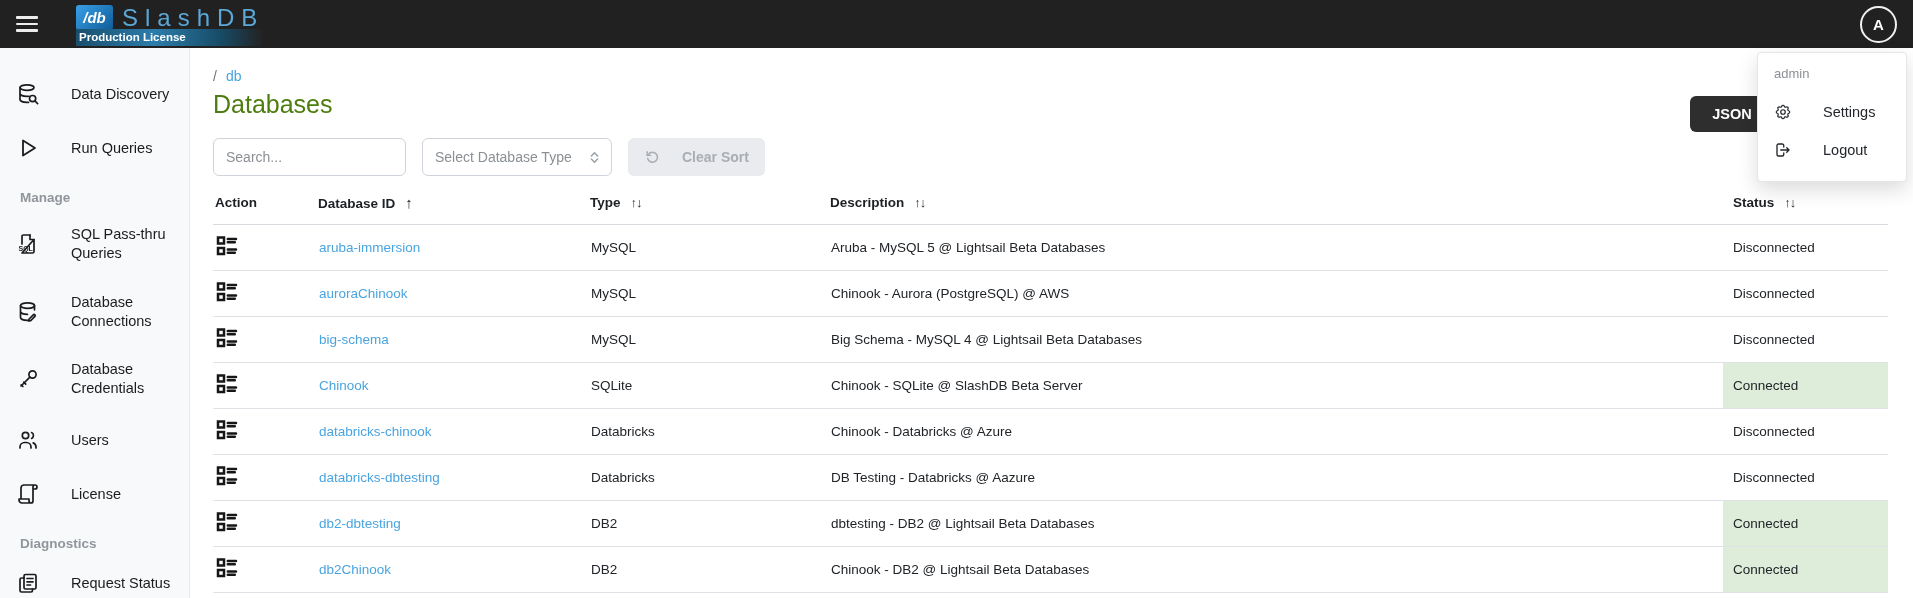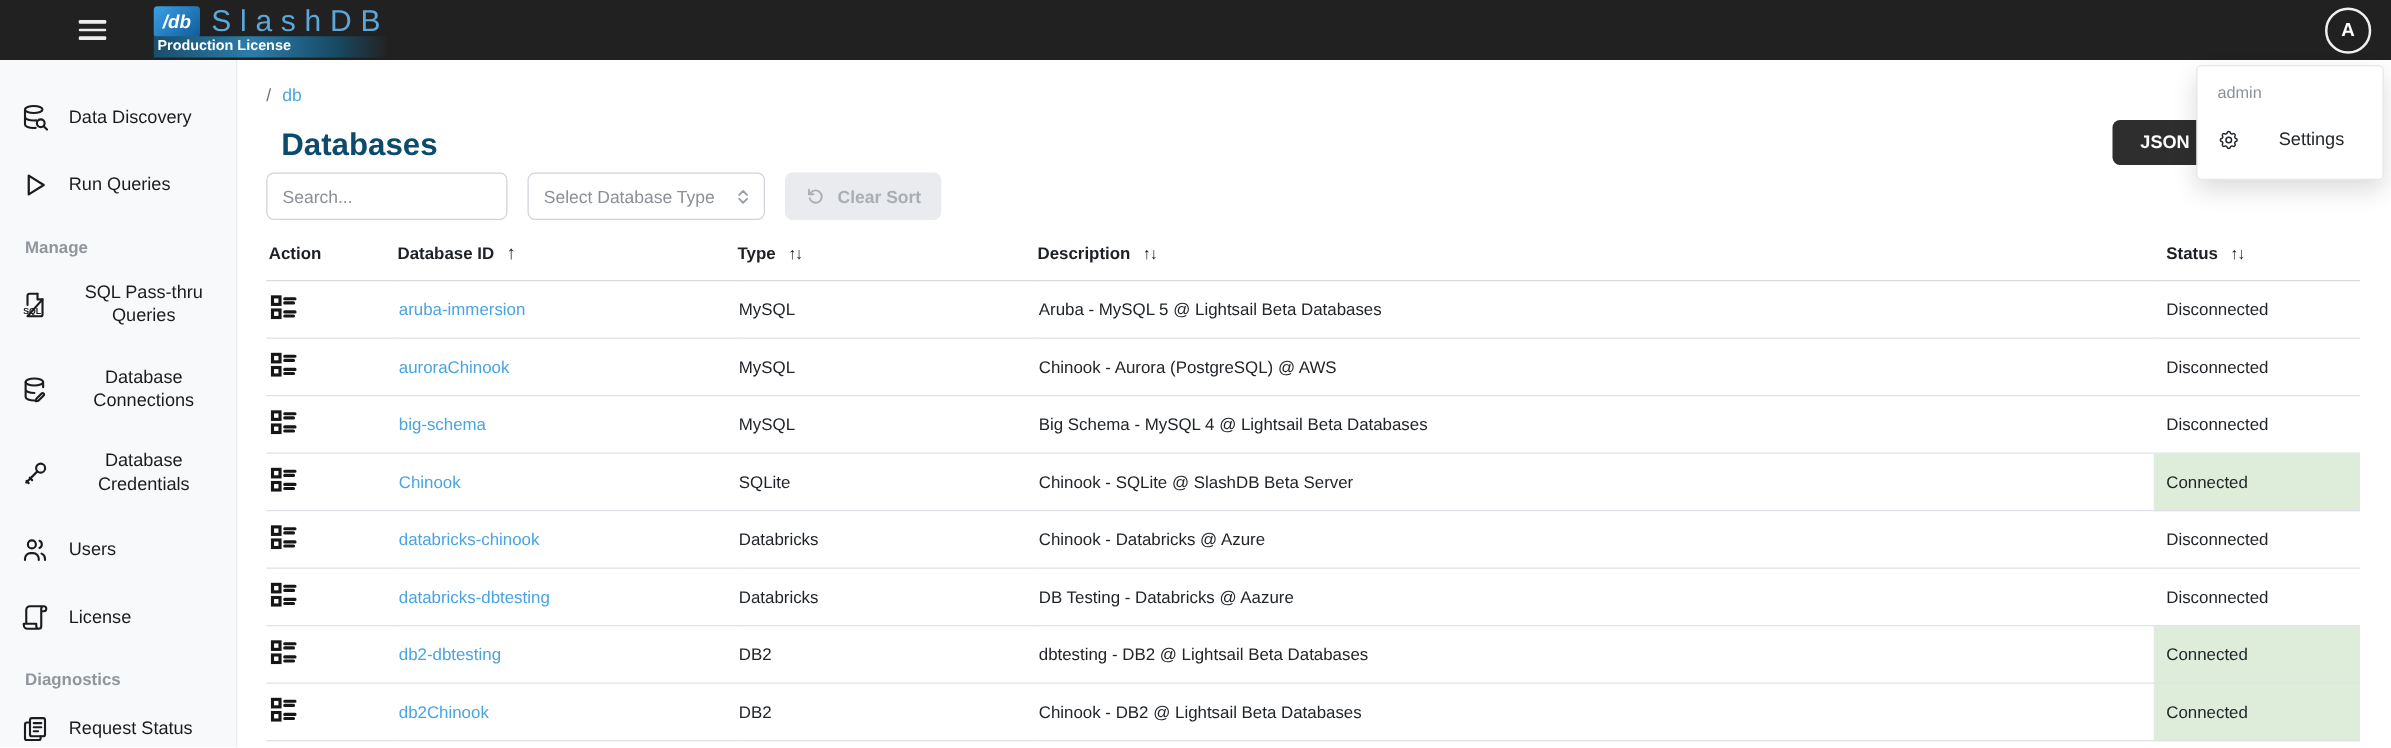--- a/index.html
+++ b/index.html
@@ -2,53 +2,53 @@
 <html><head>
 <meta charset="utf-8">
 <style>
   * { box-sizing: border-box; }
   html,body { margin:0; padding:0; }
   body {
     width:1913px; height:598px; overflow:hidden; background:#fff;
     font-family:"Liberation Sans", sans-serif; color:#212529;
   }
   
-  .topbar { height:48px; background:#212121; display:flex; align-items:center; position:relative;padding-left:47px; }
+  .topbar { height:48px; background:#212121; display:flex; align-items:center; position:relative; }
   .hamburger { width:50px; height:48px; display:flex; flex-direction:column; justify-content:center; align-items:center; gap:4px; cursor:pointer; margin-left:2px; }
   .hamburger i { display:block; width:22px; height:2.5px; background:#ededed; border-radius:1px; }
   .brand { display:flex; align-items:flex-start; margin-left:24px; position:relative; height:48px; }
   .brand-lockup { display:flex; align-items:center; gap:9px; padding-top:5px; }
   .brand-icon { width:37px; height:25px; border-radius:3px; background:linear-gradient(135deg,#3aa0e8,#0f5c98); color:#fff; font-style:italic; font-weight:bold; font-size:15px; display:flex; align-items:center; justify-content:center; letter-spacing:0; }
   .brand-word { font-size:24px; color:#5ba8d8; letter-spacing:7px; font-weight:400; line-height:24px; white-space:nowrap;text-align:center; }
   .brand-ribbon { position:absolute; left:0; top:29px; width:186px; background:linear-gradient(90deg,#194e6d 0%,#2c7dab 42%,#174b66 78%,#232323 100%); color:#fff; font-size:11.5px; font-weight:bold; padding:2px 6px 3px 3px; white-space:nowrap; }
   .avatar { margin-left:auto; margin-right:16px; width:37px; height:37px; border-radius:50%; border:2px solid #f0f0f0; color:#fff; display:flex; align-items:center; justify-content:center; font-weight:bold; font-size:15px; cursor:pointer; }
 
   
   .shell { display:flex; height:550px; }
   .sidebar { width:190px; min-width:190px; background:#f8f9fa; border-right:1px solid #e8e8e8; padding-top:34px; }
-  .side-item { display:flex; align-items:center; gap:15px; padding:0 8px 0 16px; margin-bottom:30px; color:#1c1c1e; font-size:14.5px; line-height:1.3; cursor:pointer;text-align:center; }
+  .side-item { display:flex; align-items:center; gap:31px; padding:0 8px 0 16px; margin-bottom:30px; color:#1c1c1e; font-size:14.5px; line-height:1.3; cursor:pointer; }
   .side-item .icn { width:24px; height:24px; flex:none; color:#1c1c1e; }
   .side-text { max-width:120px; }
   .side-label { color:#90969c; font-size:13.5px; font-weight:bold; padding-left:20px; margin:8px 0 20px; }
 
   .main { position:relative; flex:1; background:#fff; }
 
   
   .breadcrumb { position:absolute; left:23px; top:20px; font-size:14px; }
   .breadcrumb .sep { color:#6e757c; margin-right:9px; }
   .breadcrumb a { color:#4aa4e0; text-decoration:none; cursor:pointer; }
-  .page-title { position:absolute; left:23px; top:42px; font-size:25px; font-weight:bold; color:#0c4a6e; margin:12px; }
+  .page-title { position:absolute; left:23px; top:42px; font-size:25px; font-weight:normal; color:#4d7c0f; margin:0; }
 
   
   .filters { position:absolute; left:23px; top:90px; display:flex; gap:16px; align-items:center; }
   .search-input { width:193px; height:38px; border:1px solid #ced4da; border-radius:6px; padding:0 12px; font-size:14px; font-family:inherit; color:#212529; outline:none; }
   .search-input::placeholder { color:#8a9096; }
   .type-select { width:190px; height:38px; border:1px solid #ced4da; border-radius:6px; padding:0 30px 0 12px; font-size:14px; color:#8a9096; display:flex; align-items:center; position:relative; cursor:pointer; background:#fff; }
   .type-select .icn { position:absolute; right:9px; top:11px; width:15px; height:15px; color:#98a0a6; }
-  .clear-sort { height:38px; border:none; border-radius:6px; background:#e9ebee; color:#a9aeb4; font-size:14px; font-weight:bold; font-family:inherit; display:flex; align-items:center; gap:9px; padding:0 16px; cursor:default; }
+  .clear-sort { height:38px; border:none; border-radius:6px; background:#e9ebee; color:#a9aeb4; font-size:14px; font-weight:bold; font-family:inherit; display:flex; align-items:center; gap:21px; padding:0 16px; cursor:default; }
   .clear-sort .icn { width:17px; height:17px; color:#a9aeb4; }
 
   
   .json-btn { position:absolute; left:1500px; top:48px; width:84px; height:36px; background:#2e2e2e; color:#fff; border:none; border-radius:6px; font-weight:bold; font-size:14.5px; font-family:inherit; cursor:pointer; z-index:5; }
 
   
   .user-menu { position:absolute; left:1567px; top:4px; width:150px; background:#fff; border:1px solid #e4e6e8; border-radius:4px; box-shadow:0 8px 20px rgba(0,0,0,.14); padding:13px 0 12px; z-index:20; }
   .menu-user { color:#8a9197; font-size:13px; padding:0 16px 12px; }
   .menu-item { display:flex; align-items:center; gap:31px; padding:10px 16px; font-size:14.5px; color:#23272b; cursor:pointer; }
   .menu-item .icn { width:18px; height:18px; color:#23272b; flex:none; }
@@ -201,20 +201,29 @@
     <div class="user-menu">
       <div class="menu-user">admin</div>
       <div class="menu-item">
         <span class="icn">
           <svg viewBox="0 0 24 24" fill="none" stroke="currentColor" stroke-width="1.6" stroke-linecap="round" stroke-linejoin="round">
               <path d="M10.325 4.317c.426-1.756 2.924-1.756 3.35 0a1.724 1.724 0 0 0 2.573 1.066c1.543-.94 3.31.826 2.37 2.37a1.724 1.724 0 0 0 1.065 2.572c1.756.426 1.756 2.924 0 3.35a1.724 1.724 0 0 0-1.066 2.573c.94 1.543-.826 3.31-2.37 2.37a1.724 1.724 0 0 0-2.572 1.065c-.426 1.756-2.924 1.756-3.35 0a1.724 1.724 0 0 0-2.573-1.066c-1.543.94-3.31-.826-2.37-2.37a1.724 1.724 0 0 0-1.065-2.572c-1.756-.426-1.756-2.924 0-3.35a1.724 1.724 0 0 0 1.066-2.573c-.94-1.543.826-3.31 2.37-2.37 1 .608 2.296.07 2.572-1.065z"></path>
               <circle cx="12" cy="12" r="3"></circle>
             </svg>
         </span>
         <span>Settings</span>
+      </div>
+      <div class="menu-item">
+        <span class="icn">
+          <svg viewBox="0 0 24 24" fill="none" stroke="currentColor" stroke-width="1.8" stroke-linecap="round" stroke-linejoin="round">
+              <path d="M13 8V6a2 2 0 0 0-2-2H6a2 2 0 0 0-2 2v12a2 2 0 0 0 2 2h5a2 2 0 0 0 2-2v-2"></path>
+              <path d="M9 12h11M17 9l3 3-3 3"></path>
+            </svg>
+        </span>
+        <span>Logout</span>
       </div>
     </div>
 
     <div class="table-wrap">
       <table>
         <colgroup>
             <col style="width:105px">
             <col style="width:272px">
             <col style="width:240px">
             <col style="width:893px">

